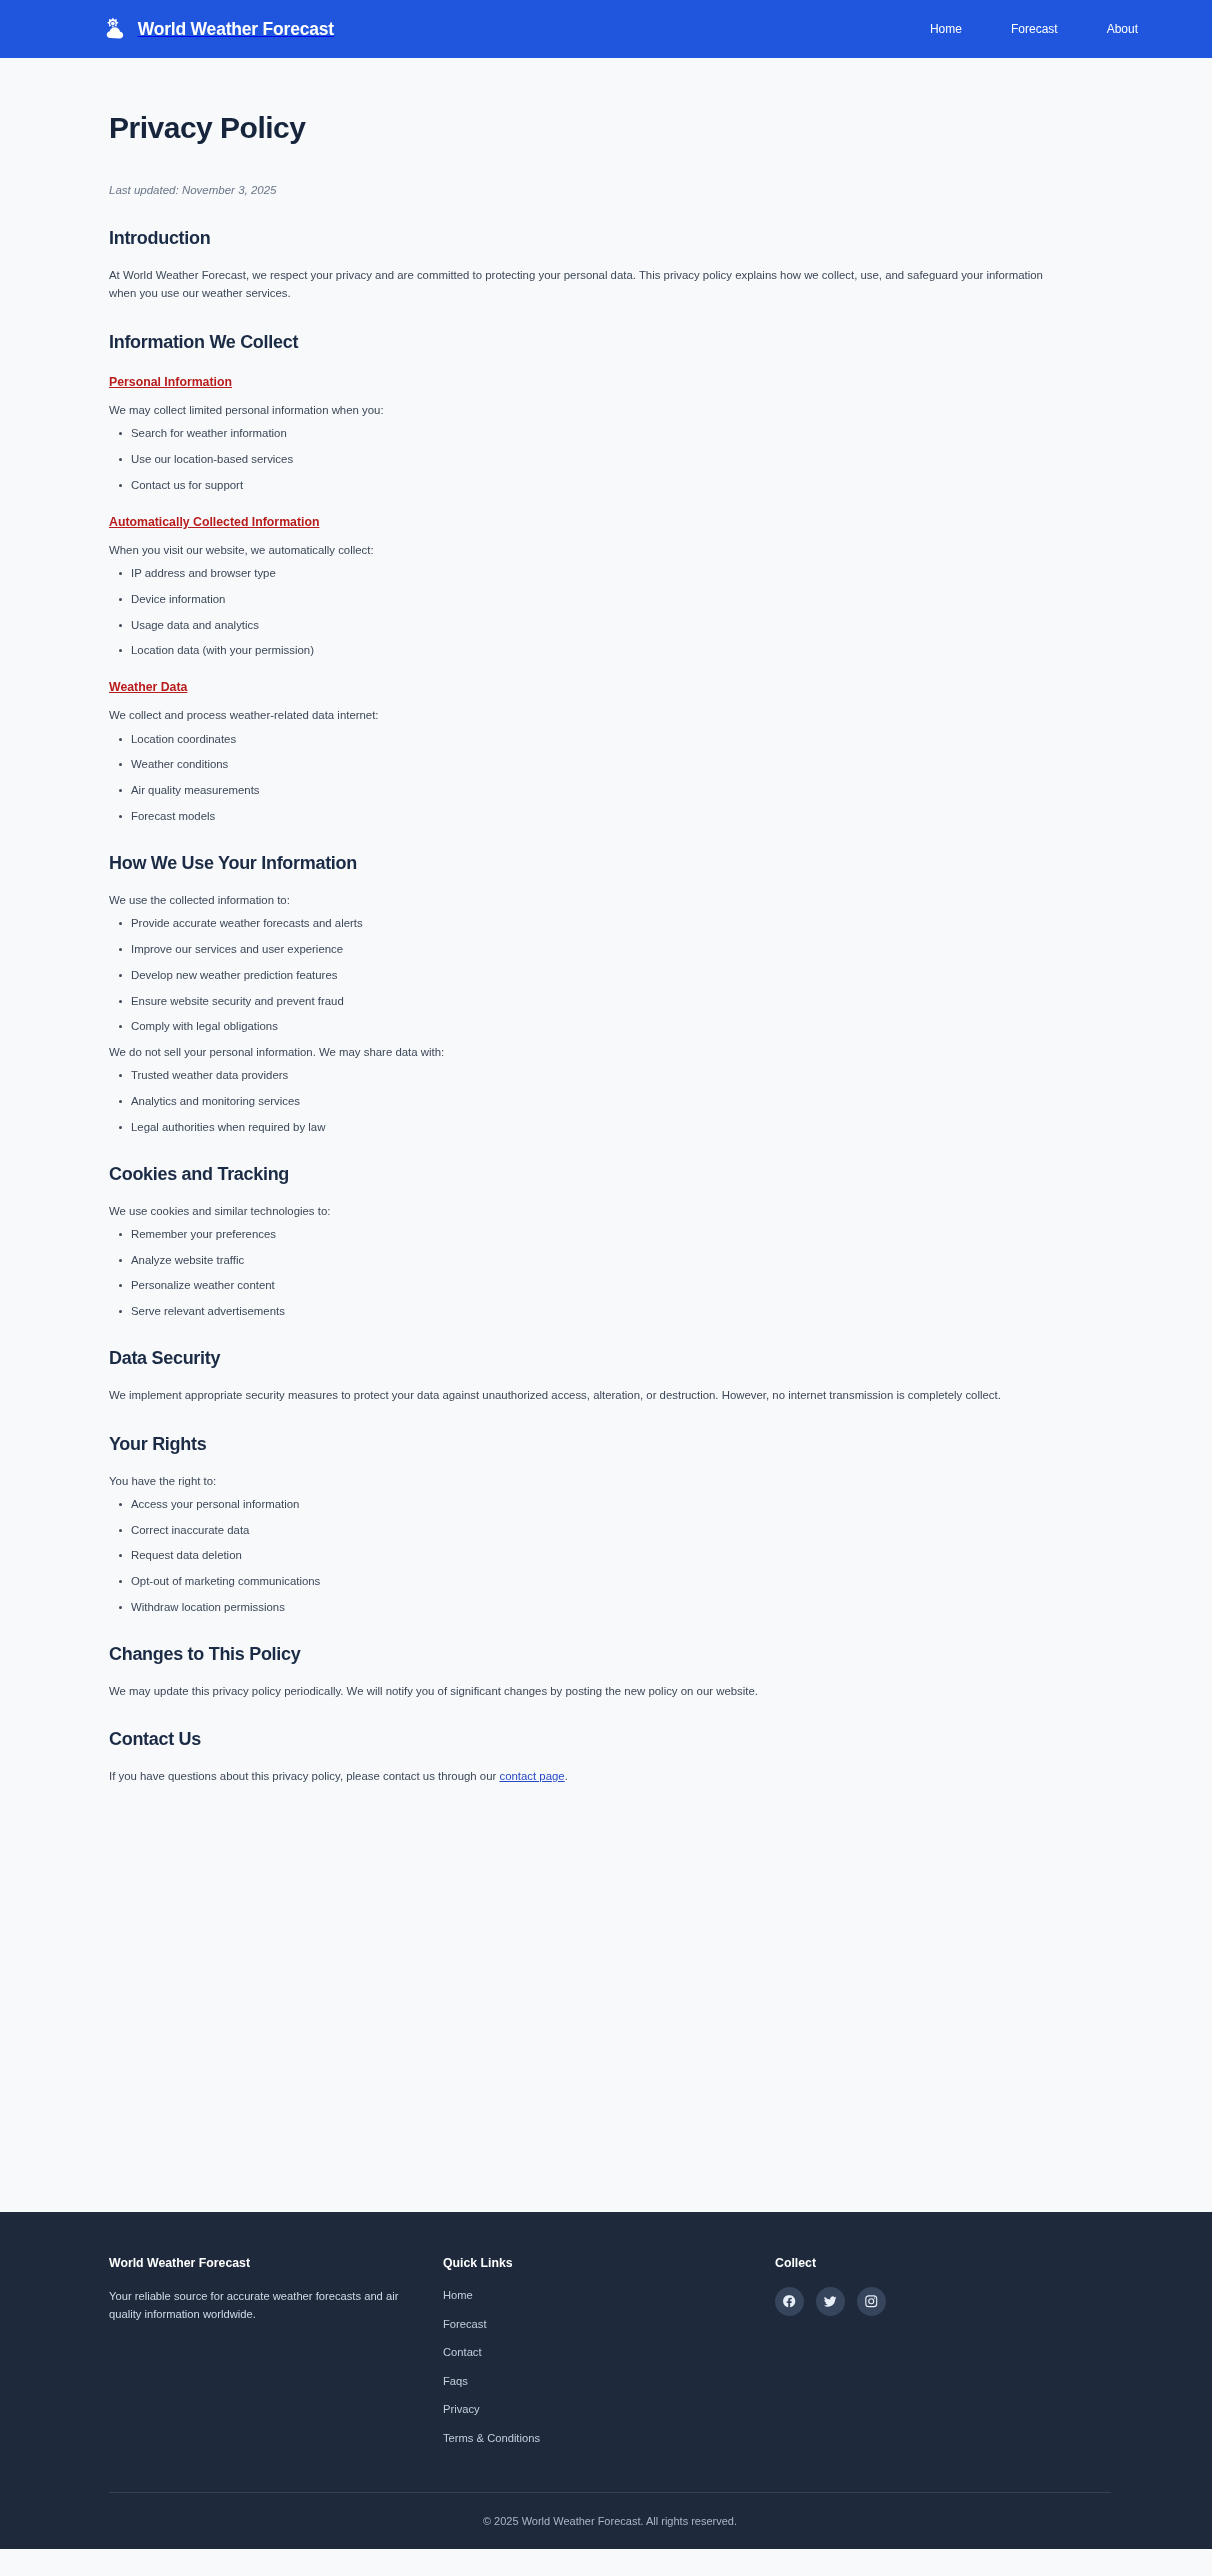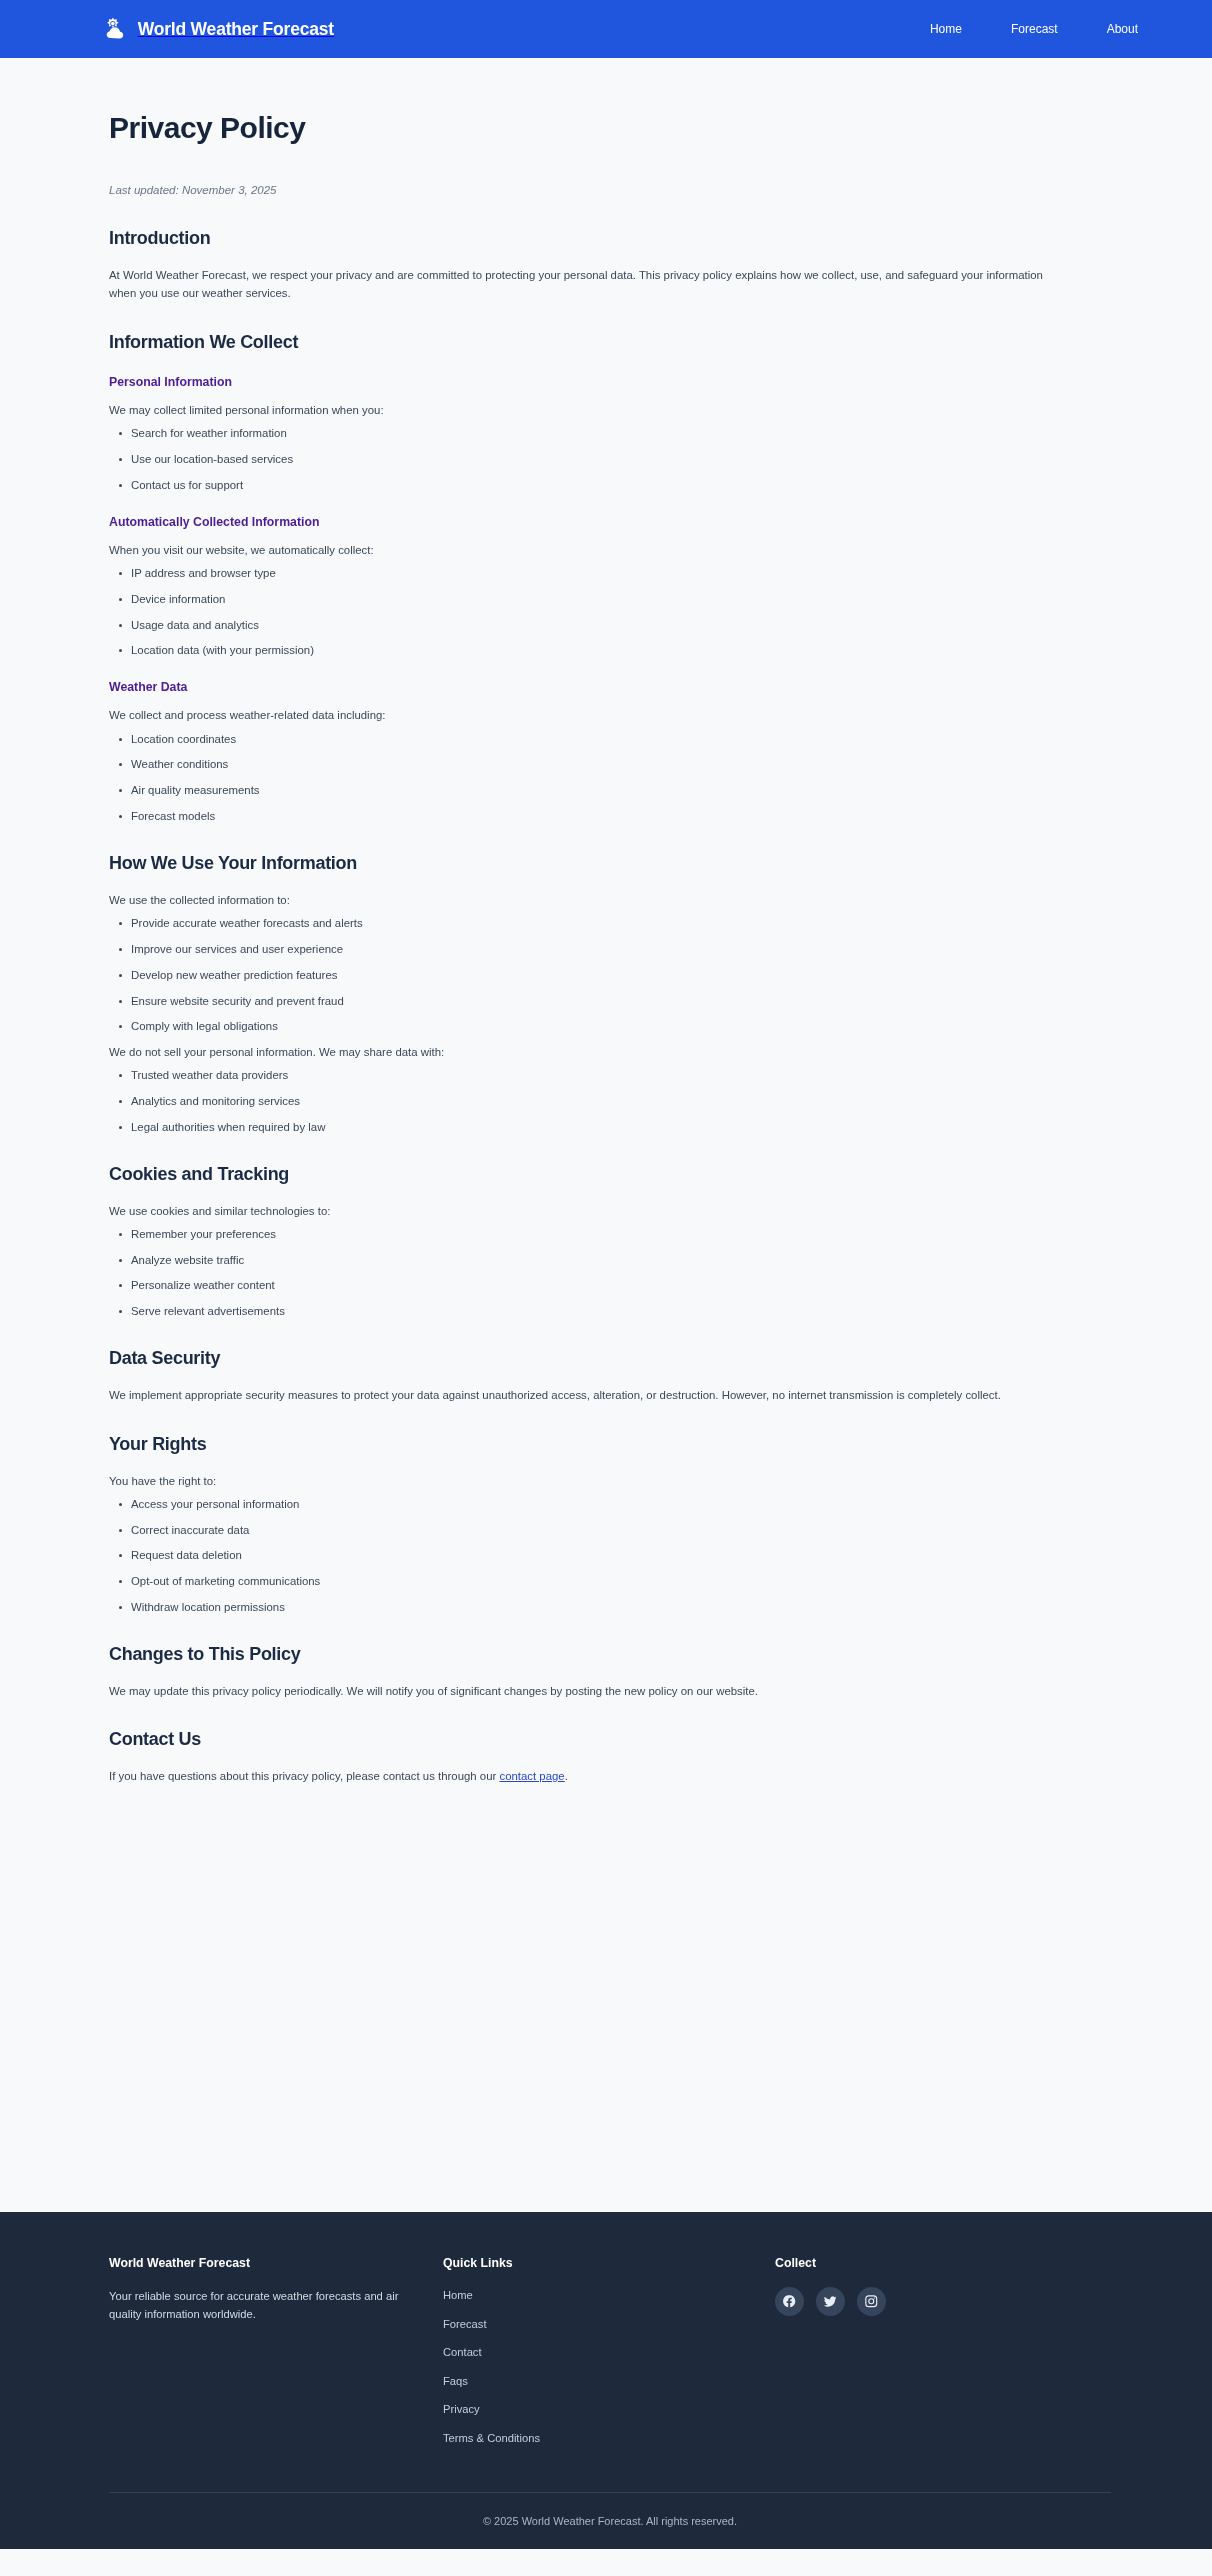--- a/index.html
+++ b/index.html
@@ -77,23 +77,24 @@
     color: #1b2b45;
     letter-spacing: -0.3px;
     margin-top: 29px;
     margin-bottom: 17px;
   }
   h2.sec-title.first { margin-top: 13px; }
 
   h3.sub-title {
     font-size: 12.3px;
     font-weight: bold;
-    color: #4c1d95;
+    color: #b91c1c;
     margin-top: 22px;
     margin-bottom: 12px;
+    text-decoration: underline;
   }
 
   p.body-text {
     font-size: 11.4px;
     line-height: 1.62;
     color: #3c4757;
     max-width: 954px;
     margin-bottom: 12px;
   }
   p.body-text.tight { margin-bottom: 6.8px; }
@@ -237,21 +238,21 @@
     <h3 class="sub-title">Automatically Collected Information</h3>
     <p class="body-text tight">When you visit our website, we automatically collect:</p>
     <ul class="bullets">
       <li>IP address and browser type</li>
       <li>Device information</li>
       <li>Usage data and analytics</li>
       <li>Location data (with your permission)</li>
     </ul>
 
     <h3 class="sub-title">Weather Data</h3>
-    <p class="body-text tight">We collect and process weather-related data including:</p>
+    <p class="body-text tight">We collect and process weather-related data internet:</p>
     <ul class="bullets">
       <li>Location coordinates</li>
       <li>Weather conditions</li>
       <li>Air quality measurements</li>
       <li>Forecast models</li>
     </ul>
   </section>
 
   <section>
     <h2 class="sec-title">How We Use Your Information</h2>

